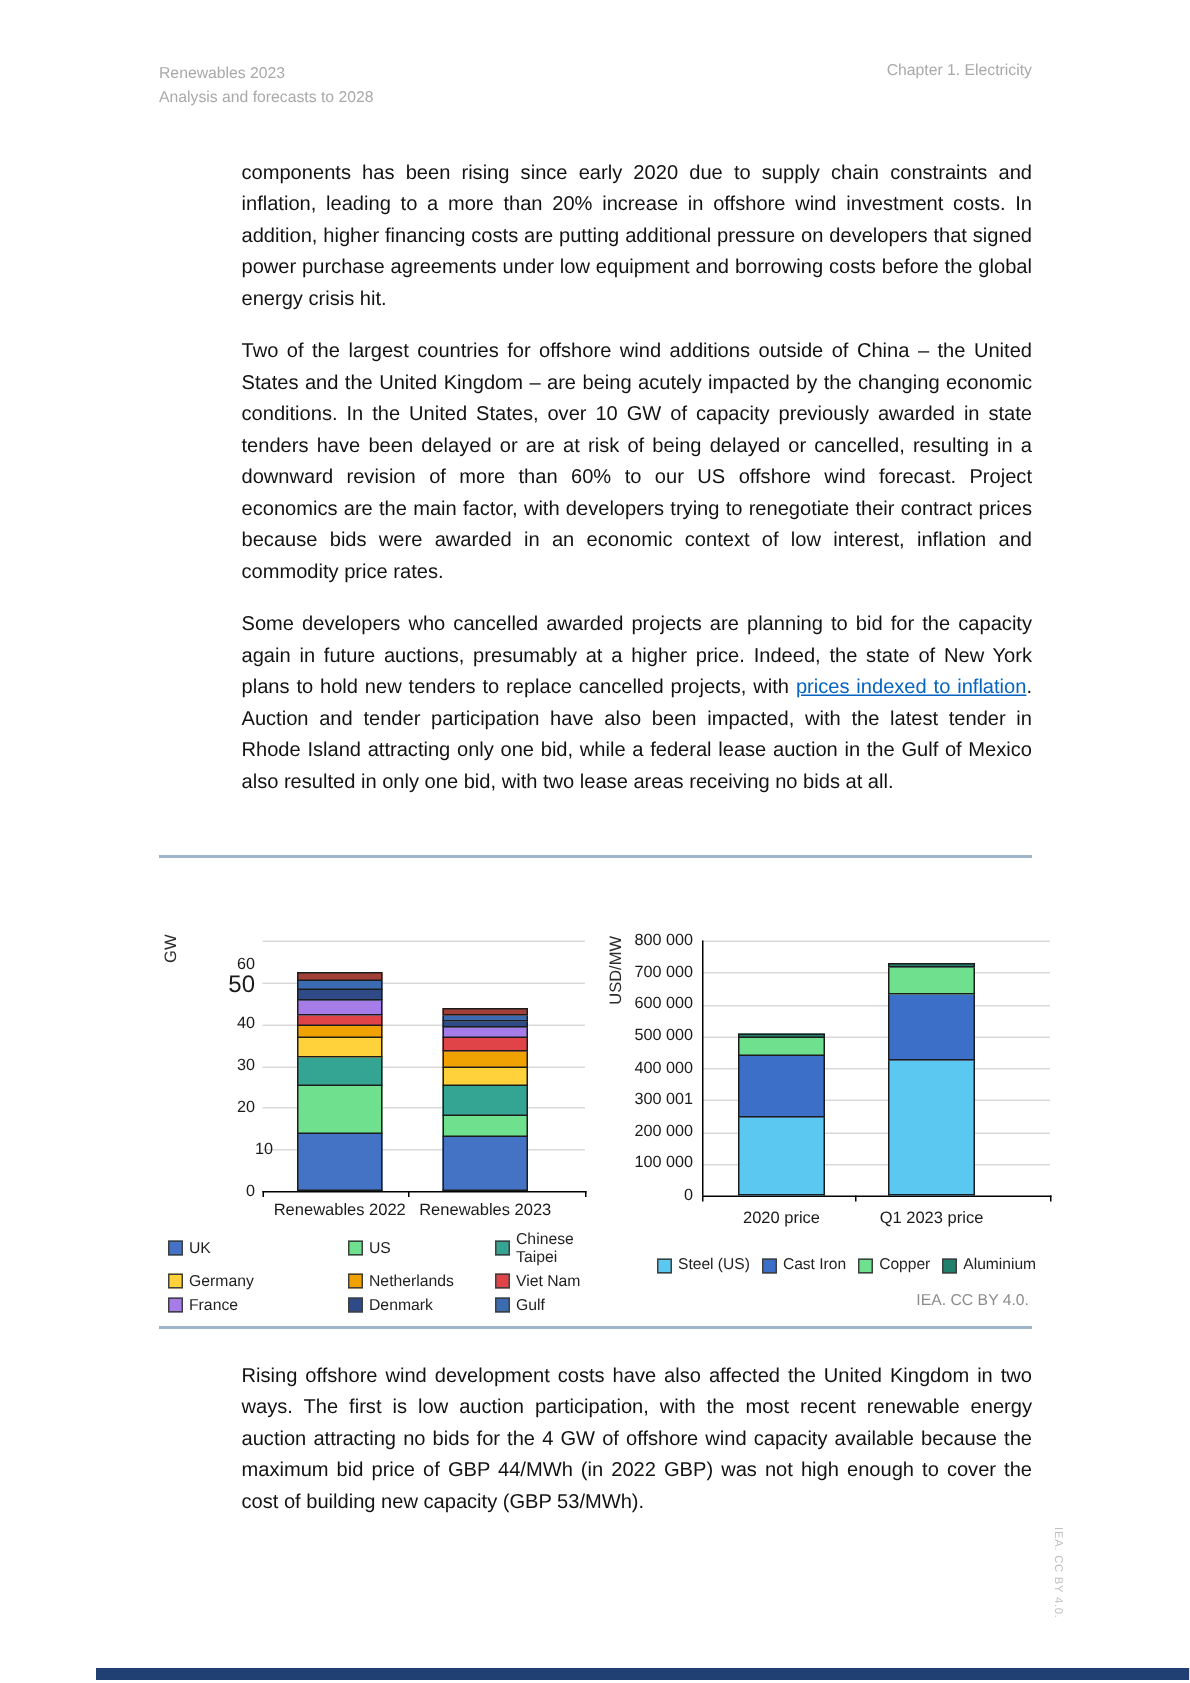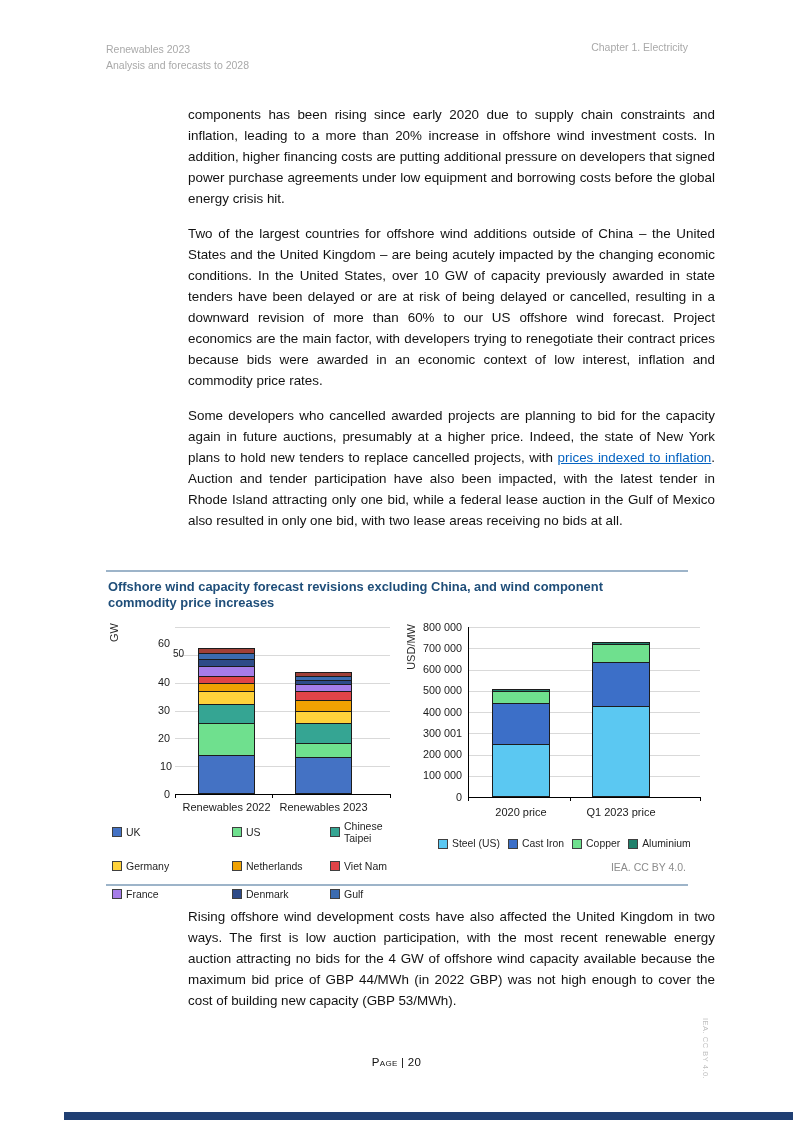--- a/index.html
+++ b/index.html
@@ -1,32 +1,32 @@
 <!DOCTYPE html>
 <html><head>
 <meta charset="utf-8">
 <style>
   html,body{margin:0;padding:0;background:#ffffff;}
   .page{position:relative;width:793px;height:1122px;background:#ffffff;overflow:hidden;
         font-family:"Liberation Sans",sans-serif;color:#1a1a1a;}
   .hdr-left{position:absolute;left:106px;top:41px;font-size:10.5px;line-height:16px;color:#a9a9a9;}
   .hdr-right{position:absolute;right:105px;top:41px;font-size:10.5px;color:#a9a9a9;}
   .bodycol{position:absolute;left:161px;width:527px;font-size:13.4px;line-height:21px;
-           text-align:justify;color:#121212;margin-left:27px;}
+           text-align:justify;color:#121212;}
   .bodycol p{margin:0 0 14px 0;}
   .link{color:#0563c1;text-decoration:underline;cursor:pointer;}
   .figure{position:absolute;left:106px;top:570px;width:582px;height:312px;
           border-top:2px solid #9db4c9;border-bottom:2px solid #9db4c9;}
   .fig-title{position:absolute;left:2px;top:7px;width:545px;font-size:12.9px;font-weight:bold;
              color:#1f4e79;line-height:15.5px;}
   .chart{position:absolute;width:300px;height:255px;top:45px;}
   #chart-left{left:0;}
   #chart-right{left:294px;}
   .legend-grid{position:absolute;left:6px;top:203px;display:grid;
-               grid-template-columns:120px 98px auto;row-gap:16px;font-size:10.5px;color:#1f1f1f;}
+               grid-template-columns:120px 98px auto;row-gap:4px;font-size:10.5px;color:#1f1f1f;}
   .legend-row{position:absolute;left:38px;top:221px;display:flex;gap:8px;font-size:10.4px;color:#1f1f1f;white-space:nowrap;}
   .lg-item{display:flex;align-items:center;}
   .swatch{width:8px;height:8px;border:1px solid #3f3f3f;margin-right:4px;flex:0 0 auto;}
   .credit{position:absolute;right:2px;top:289px;font-size:10.5px;color:#8c8c8c;}
   .pagefoot{position:absolute;left:0;top:1056px;width:100%;text-align:center;
             font-variant:small-caps;font-size:11.5px;letter-spacing:0.3px;color:#111;}
   .sidenote{position:absolute;left:701px;top:1018px;writing-mode:vertical-rl;
             font-size:7.5px;color:#bfbfbf;letter-spacing:0.5px;}
   .footbar{position:absolute;left:64px;right:0;bottom:2px;height:8px;background:#203f73;}
 </style>
@@ -41,21 +41,20 @@
   </div>
   <div class="hdr-right" style="color: rgb(169, 169, 169);">Chapter 1. Electricity</div>
 
   <div class="bodycol" style="top:104px;">
     <p>components has been rising since early 2020 due to supply chain constraints and inflation, leading to a more than 20% increase in offshore wind investment costs. In addition, higher financing costs are putting additional pressure on developers that signed power purchase agreements under low equipment and borrowing costs before the global energy crisis hit.</p>
     <p>Two of the largest countries for offshore wind additions outside of China – the United States and the United Kingdom – are being acutely impacted by the changing economic conditions. In the United States, over 10 GW of capacity previously awarded in state tenders have been delayed or are at risk of being delayed or cancelled, resulting in a downward revision of more than 60% to our US offshore wind forecast. Project economics are the main factor, with developers trying to renegotiate their contract prices because bids were awarded in an economic context of low interest, inflation and commodity price rates.</p>
     <p><span>Some developers who cancelled awarded projects are planning to bid for the capacity again in future auctions, presumably at a higher price. Indeed, the state of New York plans to hold new tenders to replace cancelled projects, with </span><a class="link" style="color: rgb(5, 99, 193);">prices indexed to inflation</a><span>. Auction and tender participation have also been impacted, with the latest tender in Rhode Island attracting only one bid, while a federal lease auction in the Gulf of Mexico also resulted in only one bid, with two lease areas receiving no bids at all.</span></p>
   </div>
 
   <div class="figure">
-    <div class="fig-title" style="color: rgb(31, 78, 121);">Offshore wind capacity forecast revisions excluding China, and wind component commodity price increases</div>
 
     <div id="chart-left" class="chart">
       <div id="chart-left-legend" class="legend-grid">
           <div class="lg-item">
             <span class="swatch" style="background: rgb(68, 114, 196);"></span>
             <span>UK</span>
           </div>
           <div class="lg-item">
             <span class="swatch" style="background: rgb(111, 224, 142);"></span>
             <span>US</span>
@@ -90,25 +89,25 @@
           </div>
         </div>
     <div style="position: absolute; left: 2px; top: 6px; writing-mode: vertical-rl; transform: rotate(180deg); font-size: 11px; color: rgb(43, 43, 43);">GW</div>
         <div style="position: absolute; left: 69px; top: 149.167px; width: 215px; height: 1px; background: rgb(217, 217, 217);"></div>
         <div style="position: absolute; left: 69px; top: 121.333px; width: 215px; height: 1px; background: rgb(217, 217, 217);"></div>
         <div style="position: absolute; left: 69px; top: 93.5px; width: 215px; height: 1px; background: rgb(217, 217, 217);"></div>
         <div style="position: absolute; left: 69px; top: 65.6667px; width: 215px; height: 1px; background: rgb(217, 217, 217);"></div>
         <div style="position: absolute; left: 69px; top: 37.8333px; width: 215px; height: 1px; background: rgb(217, 217, 217);"></div>
         <div style="position: absolute; left: 69px; top: 10px; width: 215px; height: 1px; background: rgb(217, 217, 217);"></div>
         <div style="position: absolute; left: 22px; top: 170.5px; width: 42px; text-align: right; font-size: 10.8px; color: rgb(26, 26, 26);">0</div>
-        <div style="position: absolute; left: 24px; top: 142.667px; width: 42px; text-align: right; font-size: 10.8px; color: rgb(26, 26, 26);">10</div>
+        <div style="position: absolute; left: 34px; top: 142.667px; width: 42px; text-align: right; font-size: 10.8px; color: rgb(26, 26, 26);">10</div>
         <div style="position: absolute; left: 22px; top: 114.833px; width: 42px; text-align: right; font-size: 10.8px; color: rgb(26, 26, 26);">20</div>
         <div style="position: absolute; left: 22px; top: 87px; width: 42px; text-align: right; font-size: 10.8px; color: rgb(26, 26, 26);">30</div>
         <div style="position: absolute; left: 22px; top: 59.1667px; width: 42px; text-align: right; font-size: 10.8px; color: rgb(26, 26, 26);">40</div>
-        <div style="position: absolute; left: 36px; top: 31.3333px; width: 42px; text-align: right; font-size: 10px; color: rgb(26, 26, 26);">50</div>
+        <div style="position: absolute; left: 22px; top: 31.3333px; width: 42px; text-align: right; font-size: 16px; color: rgb(26, 26, 26);">50</div>
         <div style="position: absolute; left: 22px; top: 20px; width: 42px; text-align: right; font-size: 10.8px; color: rgb(26, 26, 26);">60</div>
         <div style="position: absolute; left: 69px; top: 177px; width: 216px; height: 1px; background: rgb(0, 0, 0);"></div>
         <div style="position: absolute; left: 69px; top: 177px; width: 1px; height: 4px; background: rgb(0, 0, 0);"></div>
         <div style="position: absolute; left: 166px; top: 177px; width: 1px; height: 4px; background: rgb(0, 0, 0);"></div>
         <div style="position: absolute; left: 284px; top: 177px; width: 1px; height: 4px; background: rgb(0, 0, 0);"></div>
         <div style="position: absolute; left: 92px; top: 139px; width: 57px; height: 38px; background: rgb(68, 114, 196); box-sizing: border-box; border-top: none; border-right: 1px solid rgb(28, 28, 28); border-bottom: 1px solid rgb(28, 28, 28); border-left: 1px solid rgb(28, 28, 28); border-image: initial;"></div>
         <div style="position: absolute; left: 92px; top: 107px; width: 57px; height: 32px; background: rgb(111, 224, 142); box-sizing: border-box; border-top: none; border-right: 1px solid rgb(28, 28, 28); border-bottom: 1px solid rgb(28, 28, 28); border-left: 1px solid rgb(28, 28, 28); border-image: initial;"></div>
         <div style="position: absolute; left: 92px; top: 88px; width: 57px; height: 19px; background: rgb(53, 165, 147); box-sizing: border-box; border-top: none; border-right: 1px solid rgb(28, 28, 28); border-bottom: 1px solid rgb(28, 28, 28); border-left: 1px solid rgb(28, 28, 28); border-image: initial;"></div>
         <div style="position: absolute; left: 92px; top: 75px; width: 57px; height: 13px; background: rgb(255, 210, 59); box-sizing: border-box; border-top: none; border-right: 1px solid rgb(28, 28, 28); border-bottom: 1px solid rgb(28, 28, 28); border-left: 1px solid rgb(28, 28, 28); border-image: initial;"></div>
         <div style="position: absolute; left: 92px; top: 67px; width: 57px; height: 8px; background: rgb(240, 162, 2); box-sizing: border-box; border-top: none; border-right: 1px solid rgb(28, 28, 28); border-bottom: 1px solid rgb(28, 28, 28); border-left: 1px solid rgb(28, 28, 28); border-image: initial;"></div>
@@ -185,17 +184,16 @@
         <div style="position: absolute; left: 151px; top: 189px; width: 140px; text-align: center; font-size: 11px; color: rgb(26, 26, 26);">Q1 2023 price</div>
       </div>
 
     <div class="credit">IEA. CC BY 4.0.</div>
   </div>
 
   <div class="bodycol" style="top:906px;">
     <p>Rising offshore wind development costs have also affected the United Kingdom in two ways. The first is low auction participation, with the most recent renewable energy auction attracting no bids for the 4 GW of offshore wind capacity available because the maximum bid price of GBP 44/MWh (in 2022 GBP) was not high enough to cover the cost of building new capacity (GBP 53/MWh).</p>
   </div>
 
-  <div class="pagefoot">Page | 20</div>
   <div class="sidenote">IEA. CC BY 4.0.</div>
   <div class="footbar" style="background: rgb(32, 63, 115);"></div>
 
 </div>
 
 </body></html>

